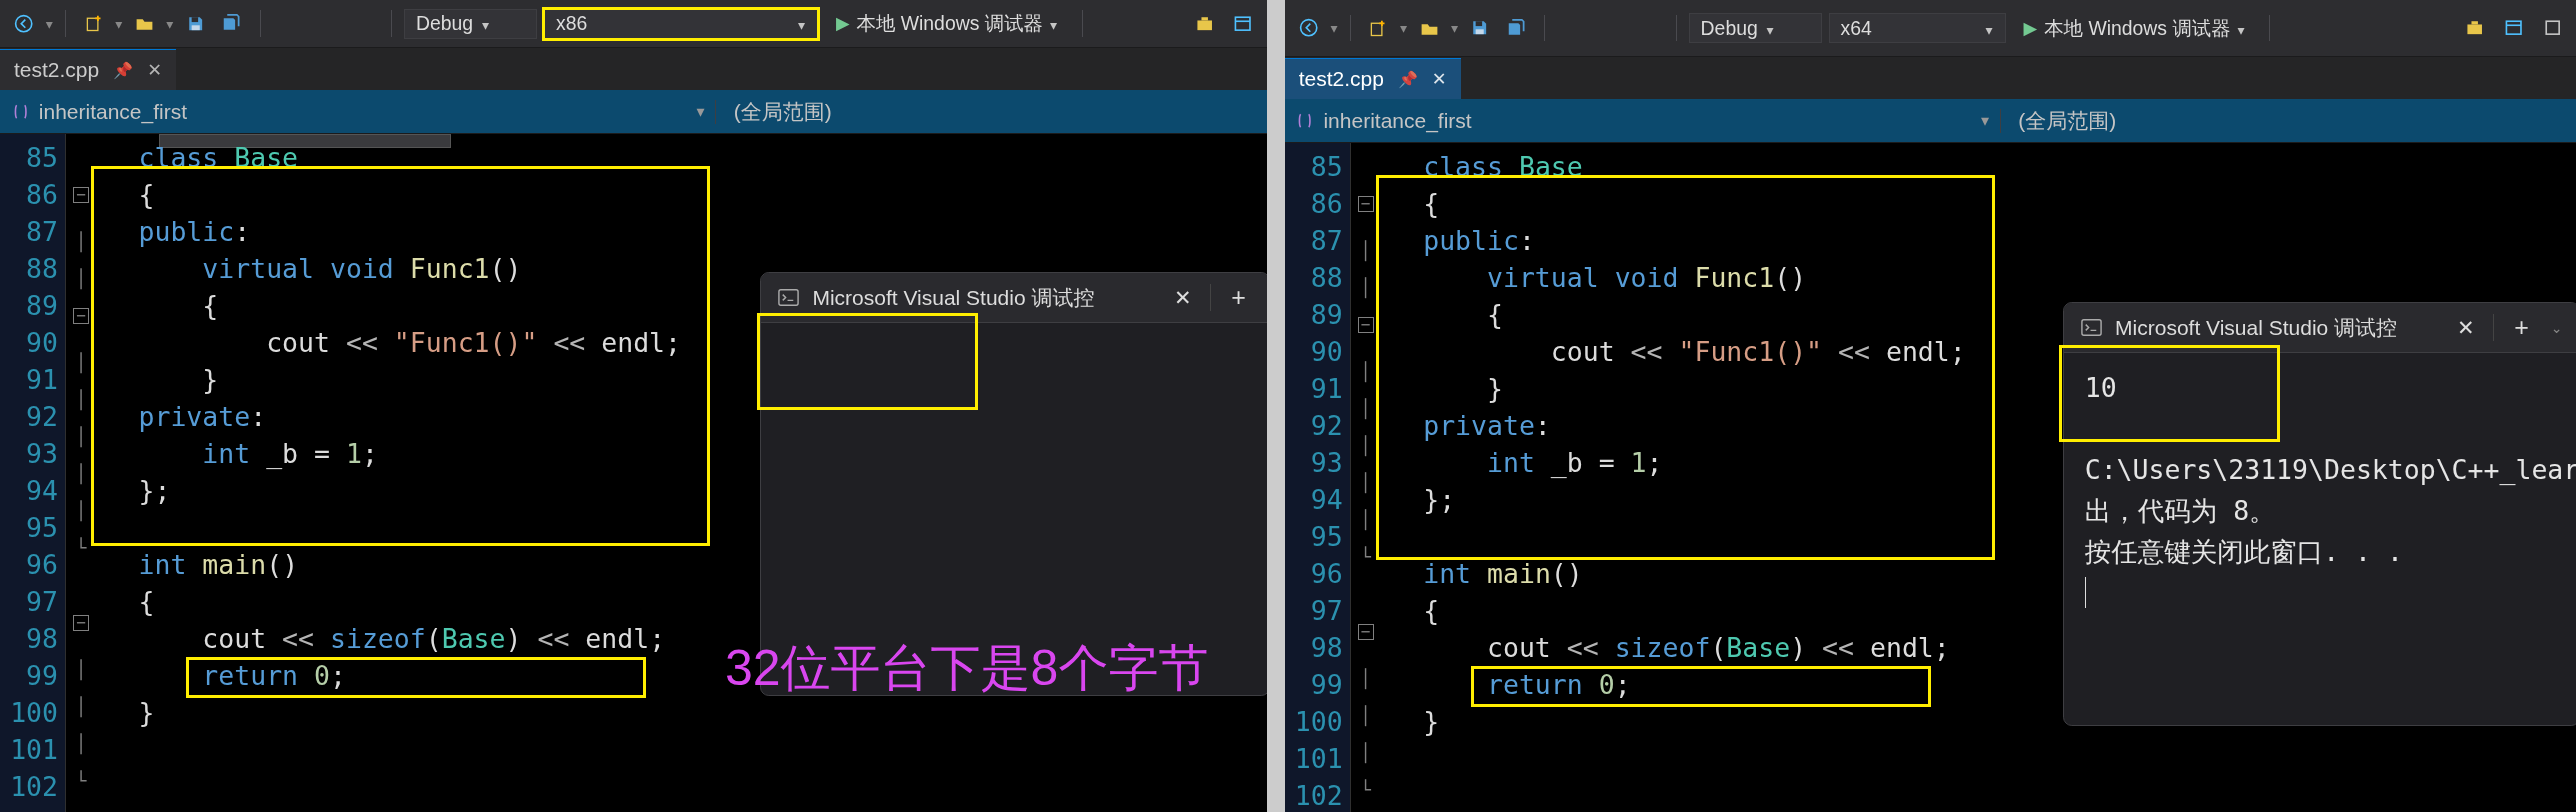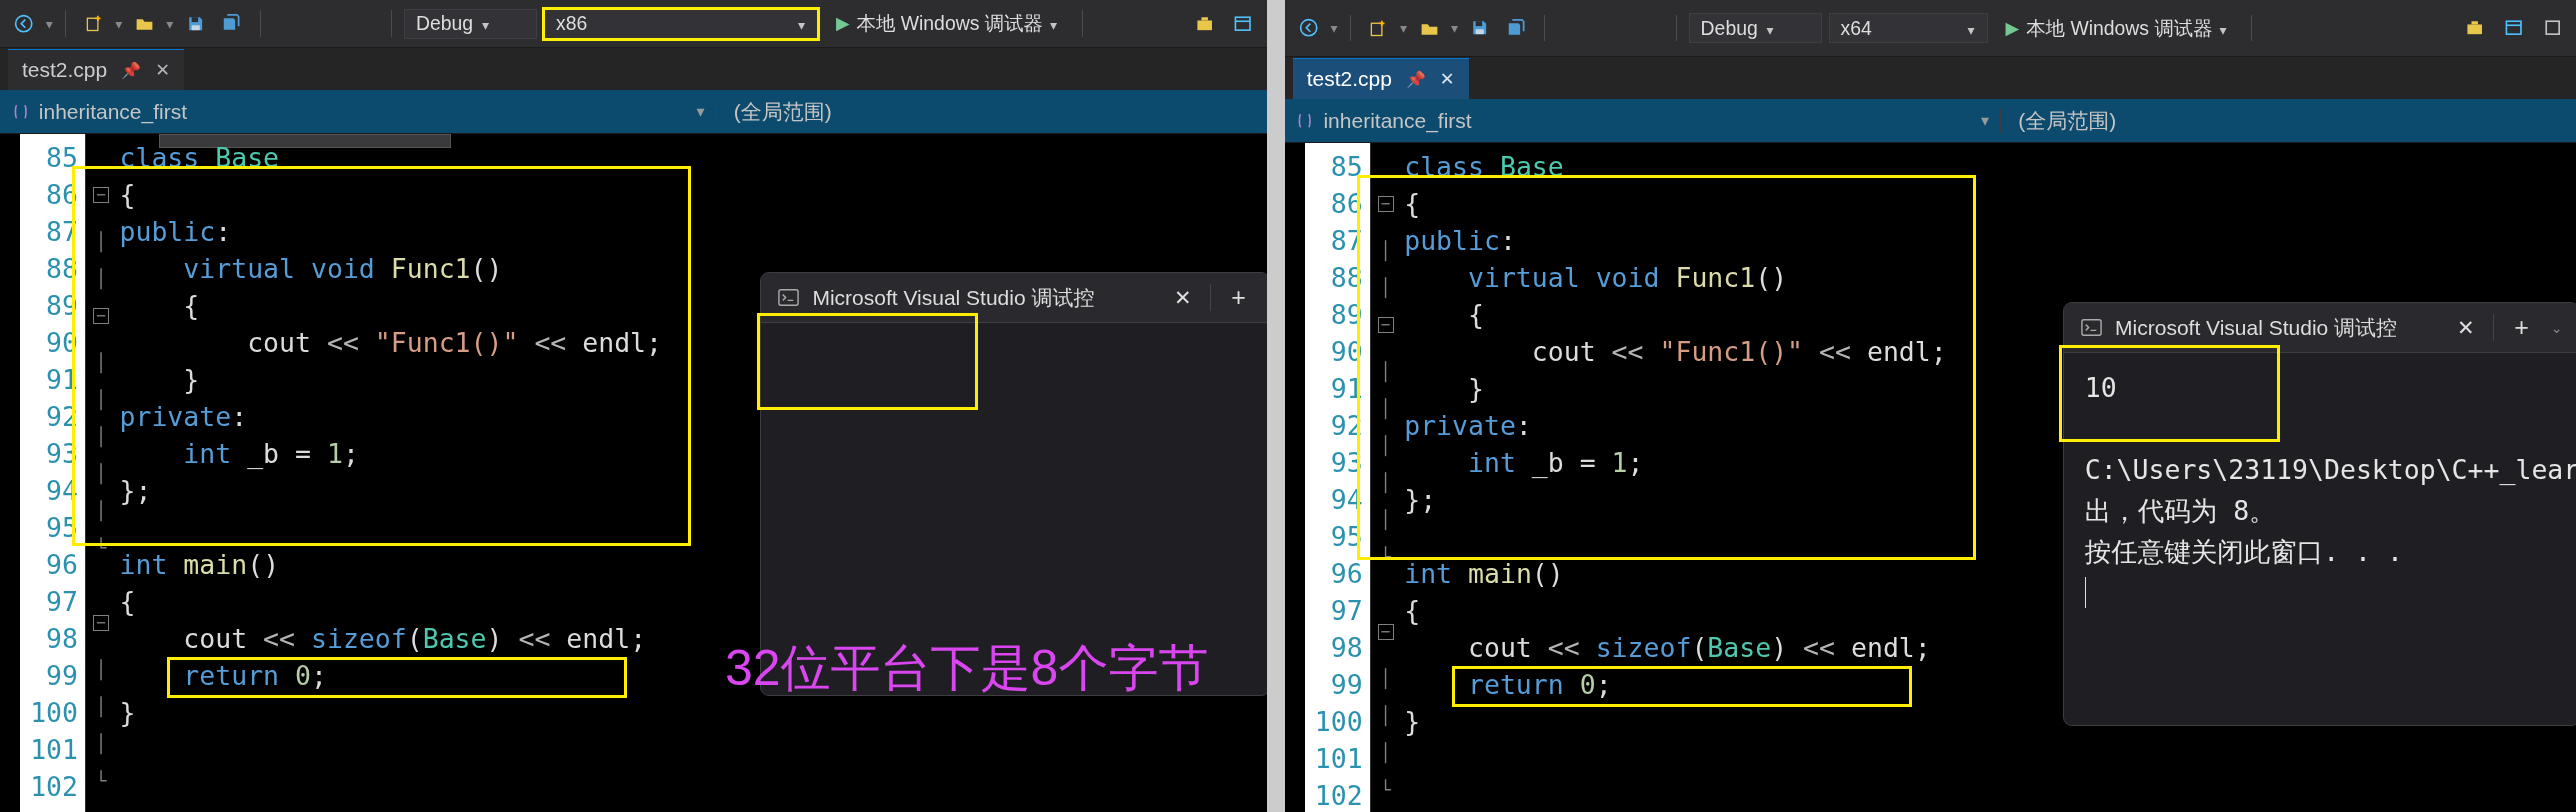--- a/index.html
+++ b/index.html
@@ -51,21 +51,21 @@
   .boxhl{ outline:3.5px solid #ffee00; outline-offset:-1.8px; }
   .extra-icons { display:flex; gap:8.8px; margin-left:auto;}
   .ico-blue { color:#4fc1ff;}
   .ico-save{ color:#4e9bd4;}
 
   
   .tabstrip {
     height: 42px;
     background: #252526;
     display:flex; align-items:flex-end;
-    padding-left: 8px;
+    padding-left: 0px;
   }
   .tab {
     height: 41px;
     background:#1b4f7a;
     color:#fff;
     display:flex; align-items:center;
     padding:0 14px; gap:14px;
     font-size:21px;
     border-top:0.9px solid #0078d4;
   }
@@ -94,44 +94,44 @@
   .editor{
     position:relative;
     display:flex;
     background:#000;
     height: calc(812px - 48px - 42px - 44px);
     font-family: "NSimSun","SimSun","Consolas",monospace;
     font-size:26.5px;
   }
   .gutter{
     width:66px;
-    background:#ffffff;
+    background:#0f172a;
     color:#2b91af;
     text-align:right;
     padding:5.3px 7px 0 0;
     line-height:37px;
     border-right:1.8px solid #2f2f2f;
-    margin-left:20px;
   }
   .gutter div{ height:37px;}
   .foldcol{
     width:30px;
     background:#000;
     padding-top:5.3px;
     line-height:37px;
   }
   .foldcol div{ height:37px; color:#808080; text-align:center; font-size:17.7px;}
   .foldcol .bx{ border:0.9px solid #808080; width:16px;height:16px; margin:10.6px auto 0;
                line-height:12.4px; font-size:16px; display:flex;align-items:center;justify-content:center;}
   .codecol{
     flex:1;
     padding:5.3px 0 0 3.5px;
     line-height:37px;
     color:#dcdcdc;
     position:relative;
+    margin-left:39px;
   }
   .codecol pre{
     font-family:inherit;
     white-space:pre;
     line-height:37px;
     margin:0;
   }
   .kw{ color:#569cd6;}
   .typ{ color:#4ec9b0;}
   .fn{ color:#dcdcaa;}
@@ -408,21 +408,21 @@
             <path d="M6 2h11l2 2v11" fill="none" stroke="#4e9bd4" stroke-width="2"></path>
           </svg>
       </div>
       <div class="sep"></div>
       <div style="width:106px"></div>
       <div class="sep"></div>
       <div class="dd" style="width:133px">
         <span>Debug</span>
           <span class="tri"></span>
       </div>
-      <div class="dd" style="width:159px">
+      <div class="dd" style="width:177px">
         <span>x64</span>
           <span class="tri" style="margin-left:auto"></span>
       </div>
       <div class="dd" style="border:none;background:transparent;gap:7px">
         <span class="play">▶</span>
         <span class="dbg-label">本地 Windows 调试器</span>
         <span class="tri"></span>
       </div>
       <div class="sep"></div>
       <div class="extra-icons">

